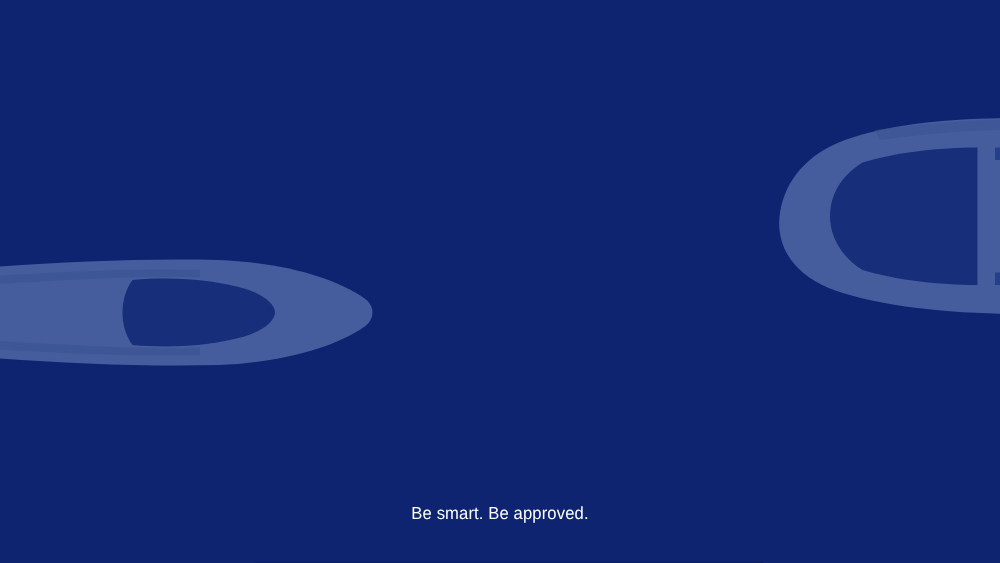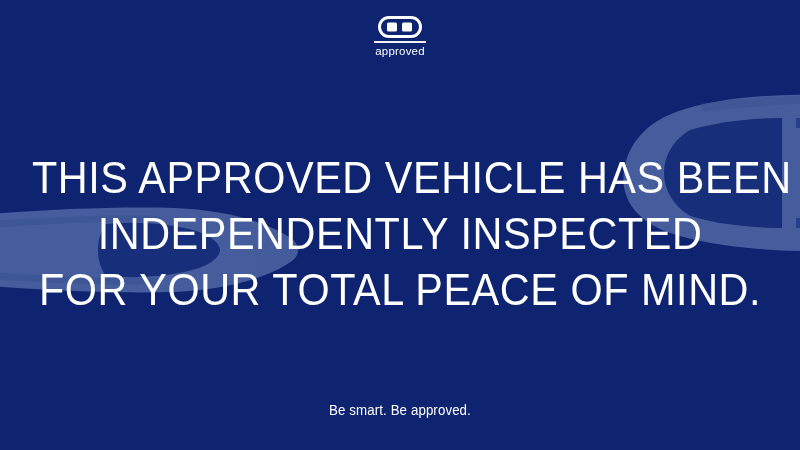--- a/index.html
+++ b/index.html
@@ -132,34 +132,17 @@
                C 672 205, 664 188, 664 173
                C 664 157, 672 141, 690 130
                Z"></path>
 
       <path fill="#24408c" opacity=".9" d="M 796 118 C 824 118, 850 119, 868 121 L 868 131 C 850 129, 824 128, 796 128 Z"></path>
       <path fill="#24408c" opacity=".9" d="M 796 218 C 824 218, 850 217, 868 215 L 868 225 C 850 227, 824 228, 796 228 Z"></path>
       <path fill="#3d5694" opacity=".5" d="M 700 104 C 760 96, 820 94, 868 96 L 868 104 C 820 102, 760 104, 704 112 Z"></path>
     </g>
   </svg>
 
-  <div class="brand">
-    <svg class="brand-mark" width="44" height="22" viewBox="0 0 44 22">
 
-      <rect x="1.5" y="1.5" width="41" height="19" rx="9.5" ry="9.5" fill="none" stroke="#ffffff" stroke-width="3"></rect>
-
-      <rect x="9" y="6.5" width="10" height="9" rx="1.5" ry="1.5" fill="#ffffff"></rect>
-
-      <rect x="24" y="6.5" width="10" height="9" rx="1.5" ry="1.5" fill="#ffffff"></rect>
-    </svg>
-    <div class="brand-rule"></div>
-    <div class="brand-word">approved</div>
-  </div>
-
-  <div class="headline">
-    <span class="line">THIS APPROVED VEHICLE HAS BEEN</span>
-    <span class="line">INDEPENDENTLY INSPECTED</span>
-    <span class="line">FOR YOUR TOTAL PEACE OF MIND.</span>
-  </div>
 
   <div class="tagline">Be smart. Be approved.</div>
 
 </div>
 
 </body></html>

